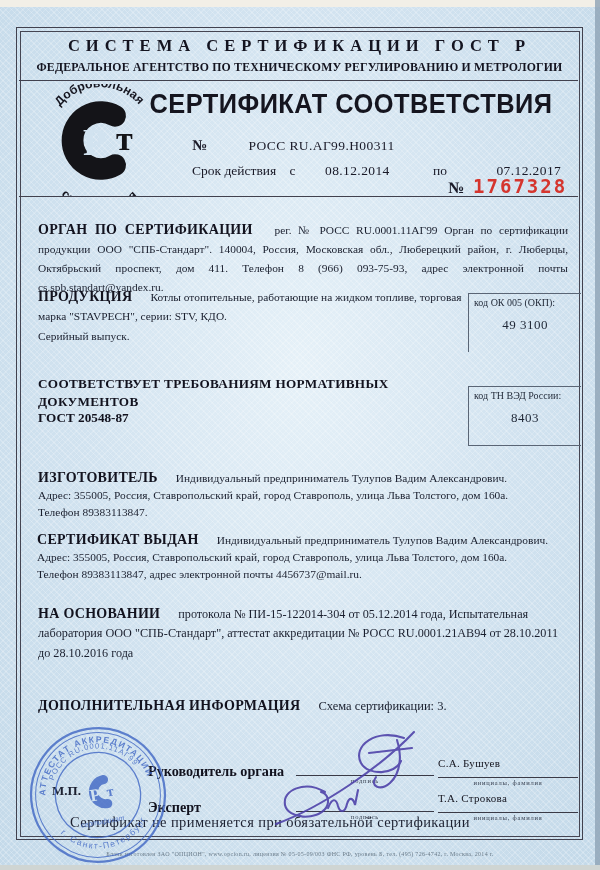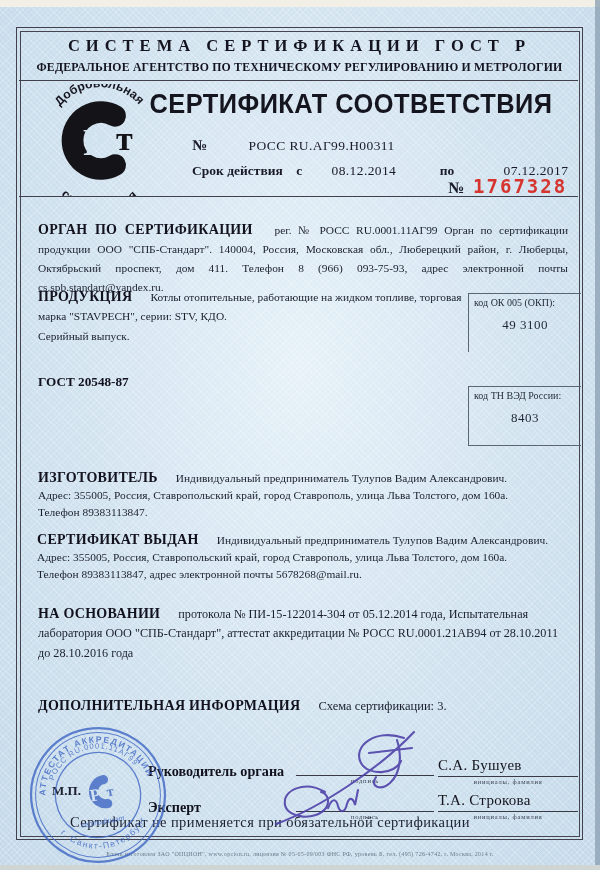--- a/index.html
+++ b/index.html
@@ -20,21 +20,21 @@
   .sys-title{left:16px;top:36px;width:567px;text-align:center;font-weight:bold;font-size:16.5px;
     letter-spacing:6px;color:#141420;}
   .agency{left:16px;top:60px;width:567px;text-align:center;font-weight:bold;font-size:11.8px;
     letter-spacing:.2px;color:#141420;}
   .doc-title{left:135px;top:89px;width:432px;text-align:center;font-family:"Liberation Sans","DejaVu Sans",sans-serif;
     font-weight:bold;font-size:27px;letter-spacing:.5px;color:#15151f;transform:scaleX(.94);}
   .numrow{left:192px;top:137px;font-size:13.5px;color:#1a1a28;}
   .numrow .no{font-weight:bold;font-size:15px;}
   .numrow .val{margin-left:38px;letter-spacing:.4px;}
   .validity{left:192px;top:163px;font-size:13.5px;color:#1a1a28;}
-  .validity .b{font-weight:bold;}
+  .validity .b{font-weight:normal;}
   .validity .w-c{margin-left:10px;}
   .validity .d1{margin-left:26px;letter-spacing:.4px;}
   .validity .w-po{margin-left:40px;}
   .validity .d2{margin-left:46px;letter-spacing:.4px;}
   .blank{left:448px;top:175px;}
   .blank .no{font-weight:bold;font-size:16px;color:#1a1a28;}
   .blank .digits{font-family:"DejaVu Sans Mono","Liberation Mono",monospace;font-weight:bold;
     font-size:19px;letter-spacing:2px;color:#d5352e;margin-left:5px;}
   .sect{color:#1a1f2e;}
   .sect-label{font-weight:bold;font-size:14px;letter-spacing:.3px;margin-right:14px;color:#12121e;}
@@ -58,21 +58,21 @@
   .additional{left:38px;top:696px;width:520px;}
   .additional .sect-text{font-size:12.5px;}
   .mp{left:52px;top:783px;font-weight:bold;font-size:13px;color:#1c2030;z-index:1;}
   .role{font-weight:bold;font-size:14.2px;color:#12121e;}
   .role1{left:148px;top:763px;} .role2{left:148px;top:799px;}
   .sigline{width:138px;}
   .sigline .line{height:26px;border-bottom:1px solid #3a3a46;}
   .cap{text-align:center;font-size:6.5px;letter-spacing:.8px;color:#3c4454;padding-top:1px;}
   .sl1{left:296px;top:749px;} .sl2{left:296px;top:785px;}
   .namebox{width:140px;}
-  .namebox .nm{font-size:15px;color:#15151f;border-bottom:1px solid #3a3a46;padding-bottom:2px;letter-spacing:.3px;}
+  .namebox .nm{font-size:11px;color:#15151f;border-bottom:1px solid #3a3a46;padding-bottom:8px;letter-spacing:.3px;}
   .nb1{left:438px;top:757px;} .nb2{left:438px;top:792px;}
   .note{left:16px;top:814px;width:508px;text-align:center;font-size:14.5px;letter-spacing:.4px;color:#1c2030;}
   .footer{left:0;top:851px;width:600px;text-align:center;font-size:6px;color:#6b7c8a;letter-spacing:.3px;}
   .logo-svg{left:28px;top:84px;z-index:1;}
   .stamp-svg{left:22px;top:722px;z-index:2;opacity:.8;}
   .sig-svg{left:268px;top:726px;z-index:3;}
 </style>
 </head>
 <body>
 
@@ -135,40 +135,41 @@
     <span class="sect-text">Котлы отопительные, работающие на жидком топливе, торговая марка "STAVPECH", серии: STV, КДО.</span>
     <div class="sect-text line2">Серийный выпуск.</div>
   </div>
 
   <div class="abs codebox okp">
     <div class="cb-label">код ОК 005 (ОКП):</div>
     <div class="cb-value">49 3100</div>
   </div>
 
   <div class="abs sect conformity">
+    <span class="sect-label">СООТВЕТСТВУЕТ ТРЕБОВАНИЯМ НОРМАТИВНЫХ ДОКУМЕНТОВ</span>
     <div class="gost">ГОСТ 20548-87</div>
   </div>
 
   <div class="abs codebox tnved">
     <div class="cb-label">код ТН ВЭД России:</div>
     <div class="cb-value">8403</div>
   </div>
 
   <div class="abs sect man">
     <span class="sect-label">ИЗГОТОВИТЕЛЬ</span>
     <span class="sect-text">Индивидуальный предприниматель Тулупов Вадим Александрович.</span>
     <div class="bl">Адрес: 355005, Россия, Ставропольский край, город Ставрополь, улица Льва Толстого, дом 160а.</div>
     <div class="bl">Телефон 89383113847.</div>
   </div>
 
   <div class="abs sect man issued">
     <span class="sect-label">СЕРТИФИКАТ ВЫДАН</span>
     <span class="sect-text">Индивидуальный предприниматель Тулупов Вадим Александрович.</span>
     <div class="bl">Адрес: 355005, Россия, Ставропольский край, город Ставрополь, улица Льва Толстого, дом 160а.</div>
-    <div class="bl">Телефон 89383113847, адрес электронной почты 5678268@mail.ru.</div>
+    <div class="bl">Телефон 89383113847, адрес электронной почты 4456737@mail.ru.</div>
   </div>
 
   <p class="abs sect basis">
     <span class="sect-label">НА ОСНОВАНИИ</span>
     <span class="sect-text">протокола № ПИ-15-122014-304 от 05.12.2014 года, Испытательная лаборатория ООО "СПБ-Стандарт", аттестат аккредитации № РОСС RU.0001.21АВ94 от 28.10.2011 до 28.10.2016 года</span>
   </p>
 
   <div class="abs sect additional">
     <span class="sect-label">ДОПОЛНИТЕЛЬНАЯ ИНФОРМАЦИЯ</span>
     <span class="sect-text">Схема сертификации: 3.</span>

